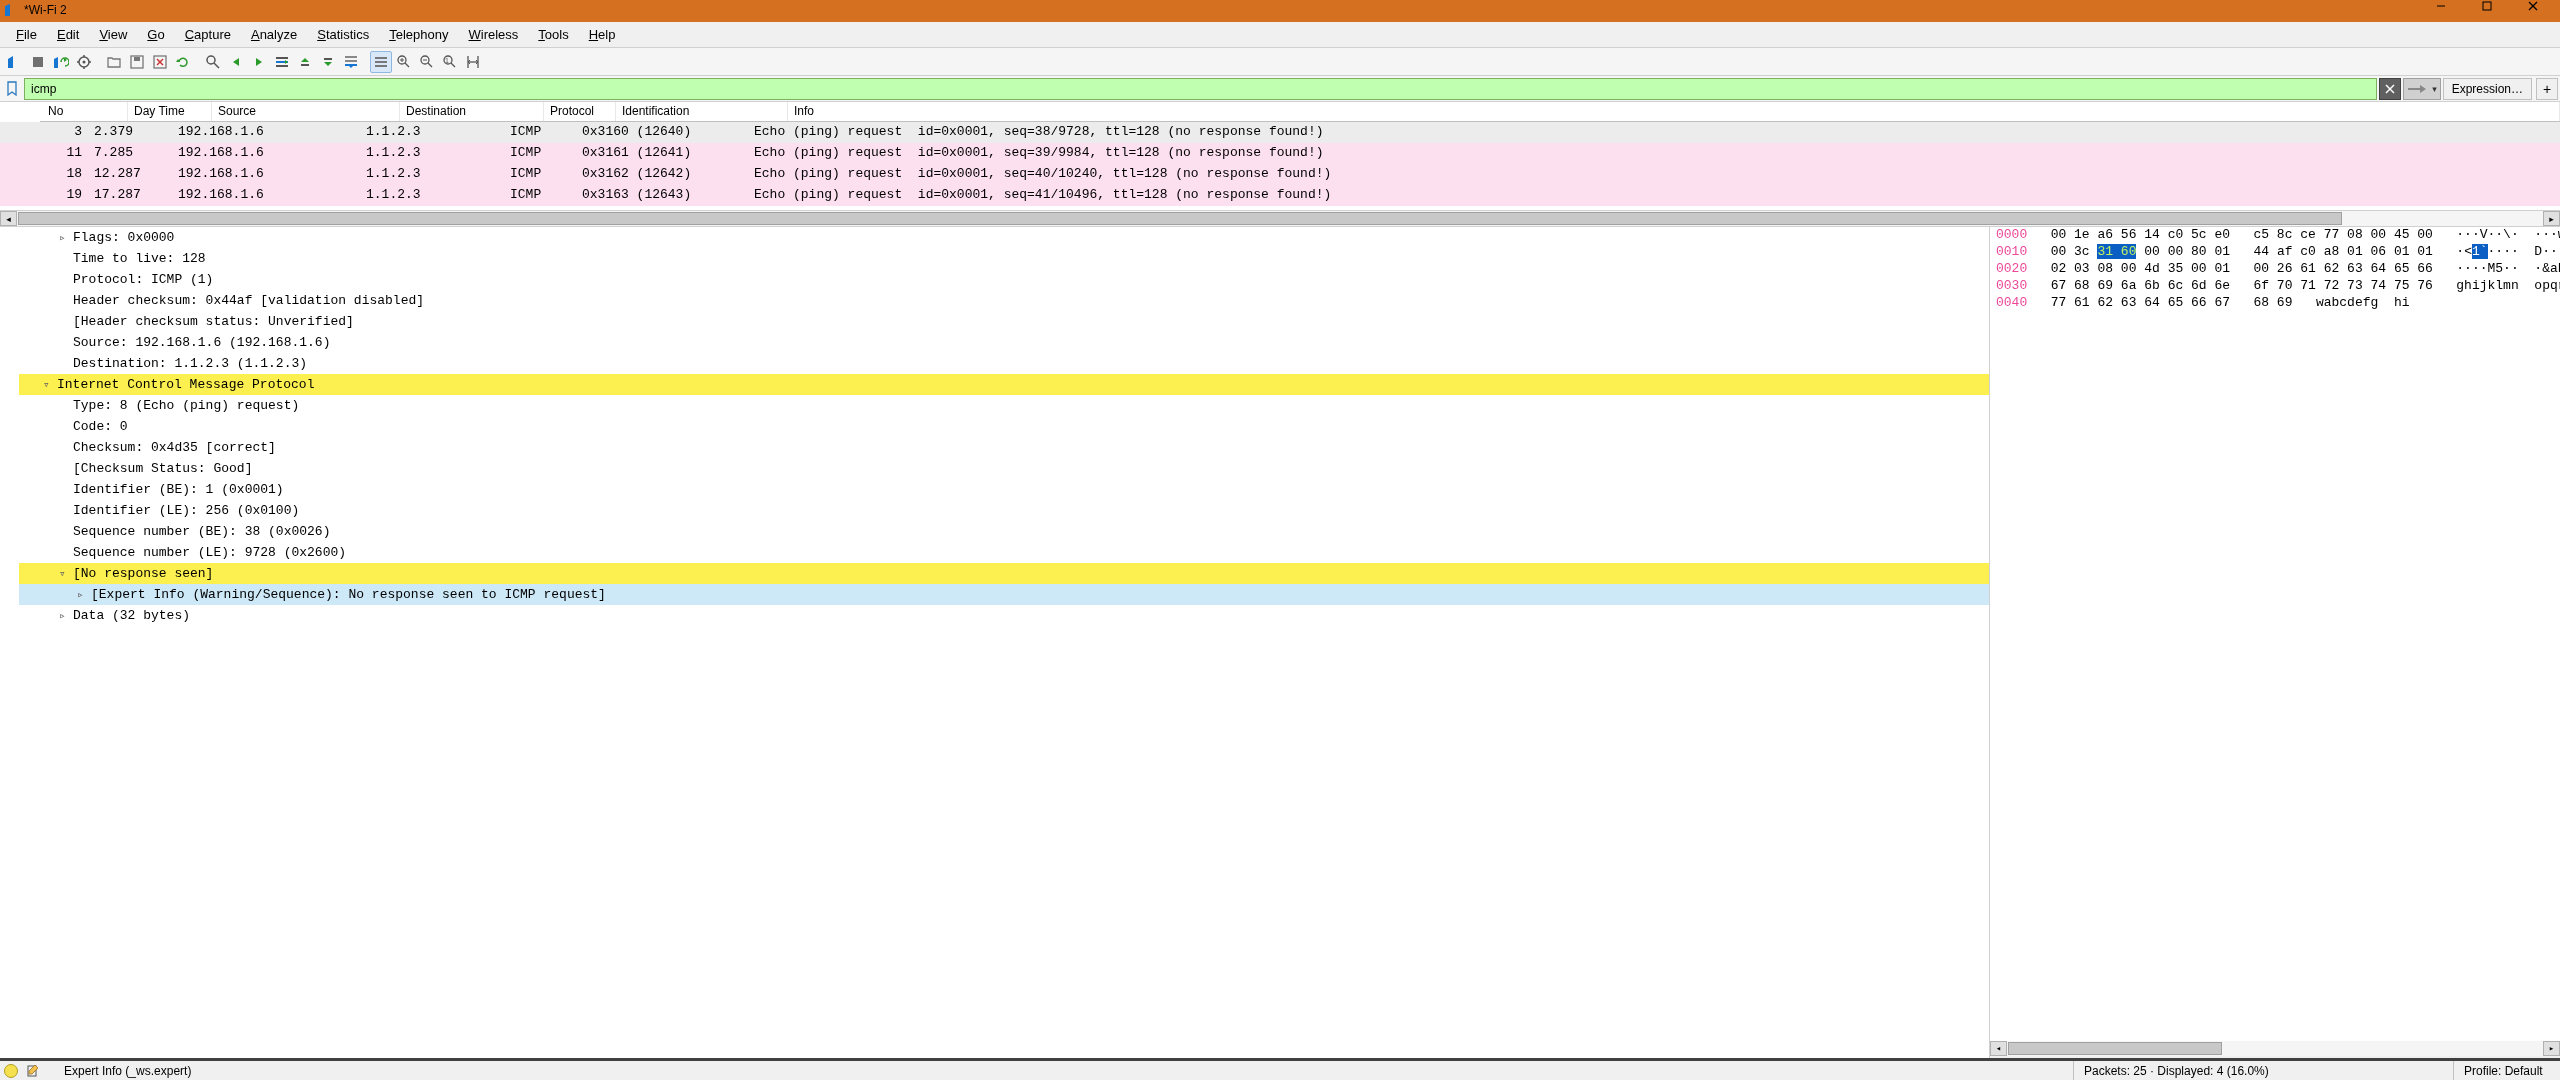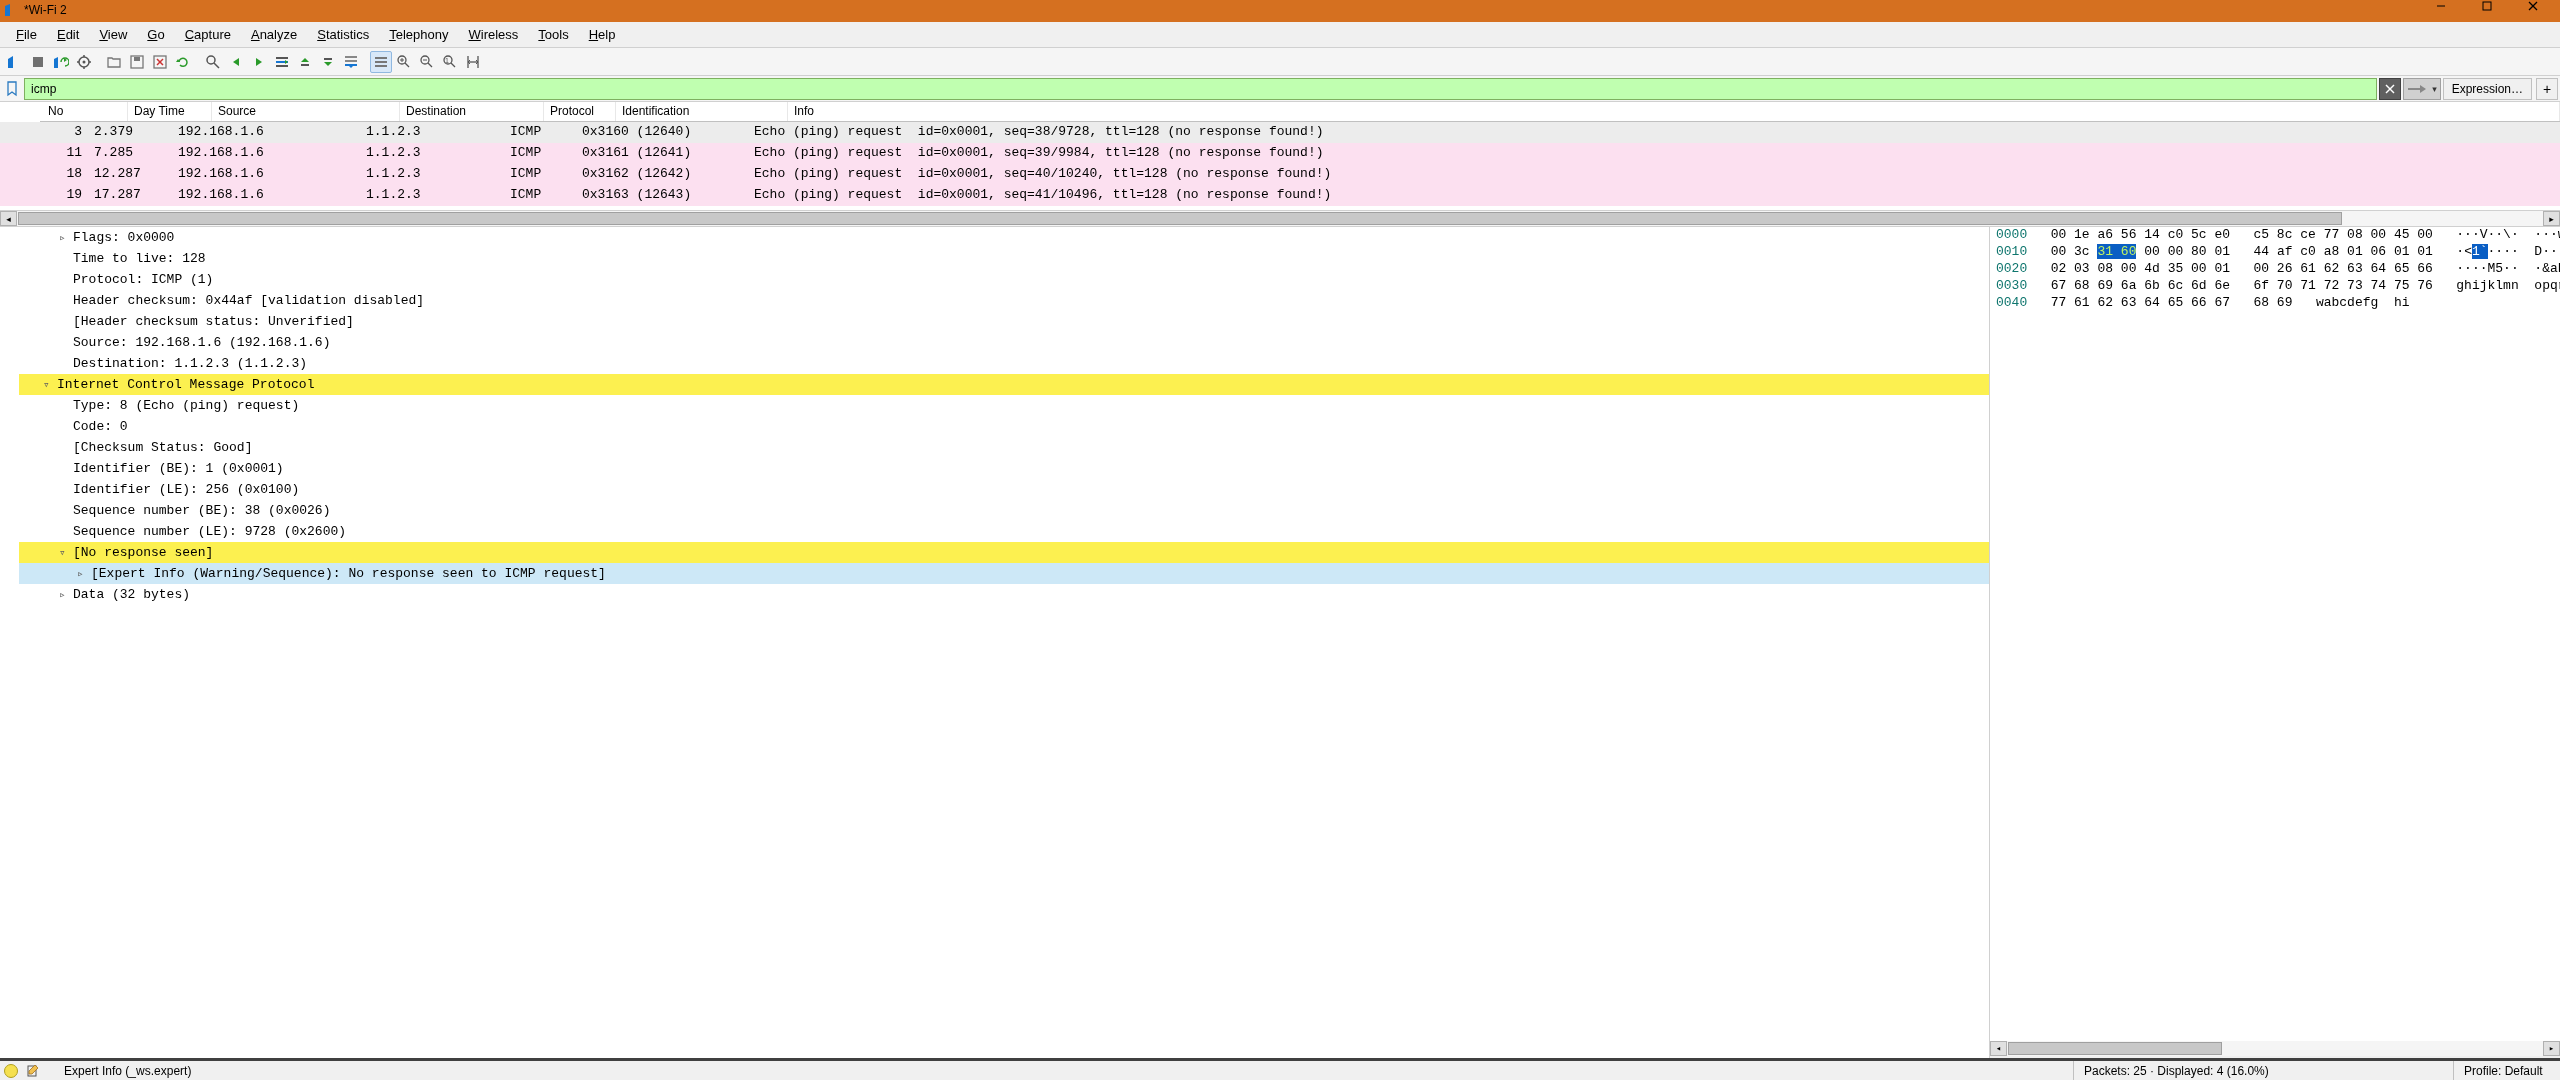--- a/index.html
+++ b/index.html
@@ -41,21 +41,21 @@
 .chev.right::before { content:"▹"; font-size:11px; }
 .chev.down::before { content:"▿"; font-size:11px; }
 .chev.none::before { content:" "; }
 .hl-yellow { background:#fcf050; }
 .hl-blue { background:#cde8f7; }
 .indent0 { padding-left:24px; }
 .indent1 { padding-left:40px; }
 .indent2 { padding-left:58px; }
 .hex-pane { width:570px; background:#fff; font-family:Consolas,"Courier New",monospace; font-size:13px; overflow:auto; position:relative; }
 .hex-row { height:17px; white-space:pre; padding:0 6px; }
-.hex-offset { color:#0f766e; }
+.hex-offset { color:#ec4899; }
 .hex-sel { background:#0a5ec4; color:#bef264; }
 .hex-ascii-sel { background:#0a5ec4; color:#fff; }
 .hex-scroll { height:17px; background:#f0f0f0; position:absolute; bottom:0; left:0; right:0; display:flex; }
 .statusbar { height:22px; background:#f0f0f0; border-top:3px solid #404040; display:flex; align-items:center; font-size:12px; }
 .status-section { padding:0 10px; border-right:1px solid #c0c0c0; height:100%; display:flex; align-items:center; }
 .status-section.flex { flex:1; }
 .status-circle { width:14px; height:14px; border-radius:50%; background:#f5e050; border:1px solid #b0a020; margin:0 6px 0 4px; }
 .status-edit { width:18px; height:18px; display:flex; align-items:center; justify-content:center; margin-right:12px; }
 .col-no { width:88px; text-align:right; }
 .col-daytime { width:84px; }
@@ -305,20 +305,21 @@
       <div class="detail-line indent1"><span class="chev right"></span><span>Flags: 0x0000</span></div>
       <div class="detail-line indent1"><span class="chev none"></span><span>Time to live: 128</span></div>
       <div class="detail-line indent1"><span class="chev none"></span><span>Protocol: ICMP (1)</span></div>
       <div class="detail-line indent1"><span class="chev none"></span><span>Header checksum: 0x44af [validation disabled]</span></div>
       <div class="detail-line indent1"><span class="chev none"></span><span>[Header checksum status: Unverified]</span></div>
       <div class="detail-line indent1"><span class="chev none"></span><span>Source: 192.168.1.6 (192.168.1.6)</span></div>
       <div class="detail-line indent1"><span class="chev none"></span><span>Destination: 1.1.2.3 (1.1.2.3)</span></div>
       <div class="detail-line indent0 hl-yellow"><span class="chev down"></span><span>Internet Control Message Protocol</span></div>
       <div class="detail-line indent1"><span class="chev none"></span><span>Type: 8 (Echo (ping) request)</span></div>
       <div class="detail-line indent1"><span class="chev none"></span><span>Code: 0</span></div>
+      <div class="detail-line indent1"><span class="chev none"></span><span>Checksum: 0x4d35 [correct]</span></div>
       <div class="detail-line indent1"><span class="chev none"></span><span>[Checksum Status: Good]</span></div>
       <div class="detail-line indent1"><span class="chev none"></span><span>Identifier (BE): 1 (0x0001)</span></div>
       <div class="detail-line indent1"><span class="chev none"></span><span>Identifier (LE): 256 (0x0100)</span></div>
       <div class="detail-line indent1"><span class="chev none"></span><span>Sequence number (BE): 38 (0x0026)</span></div>
       <div class="detail-line indent1"><span class="chev none"></span><span>Sequence number (LE): 9728 (0x2600)</span></div>
       <div class="detail-line indent1 hl-yellow"><span class="chev down"></span><span>[No response seen]</span></div>
       <div class="detail-line indent2 hl-blue"><span class="chev right"></span><span>[Expert Info (Warning/Sequence): No response seen to ICMP request]</span></div>
       <div class="detail-line indent1"><span class="chev right"></span><span>Data (32 bytes)</span></div>
     </div>
   <div class="hex-pane" id="hex-pane">

